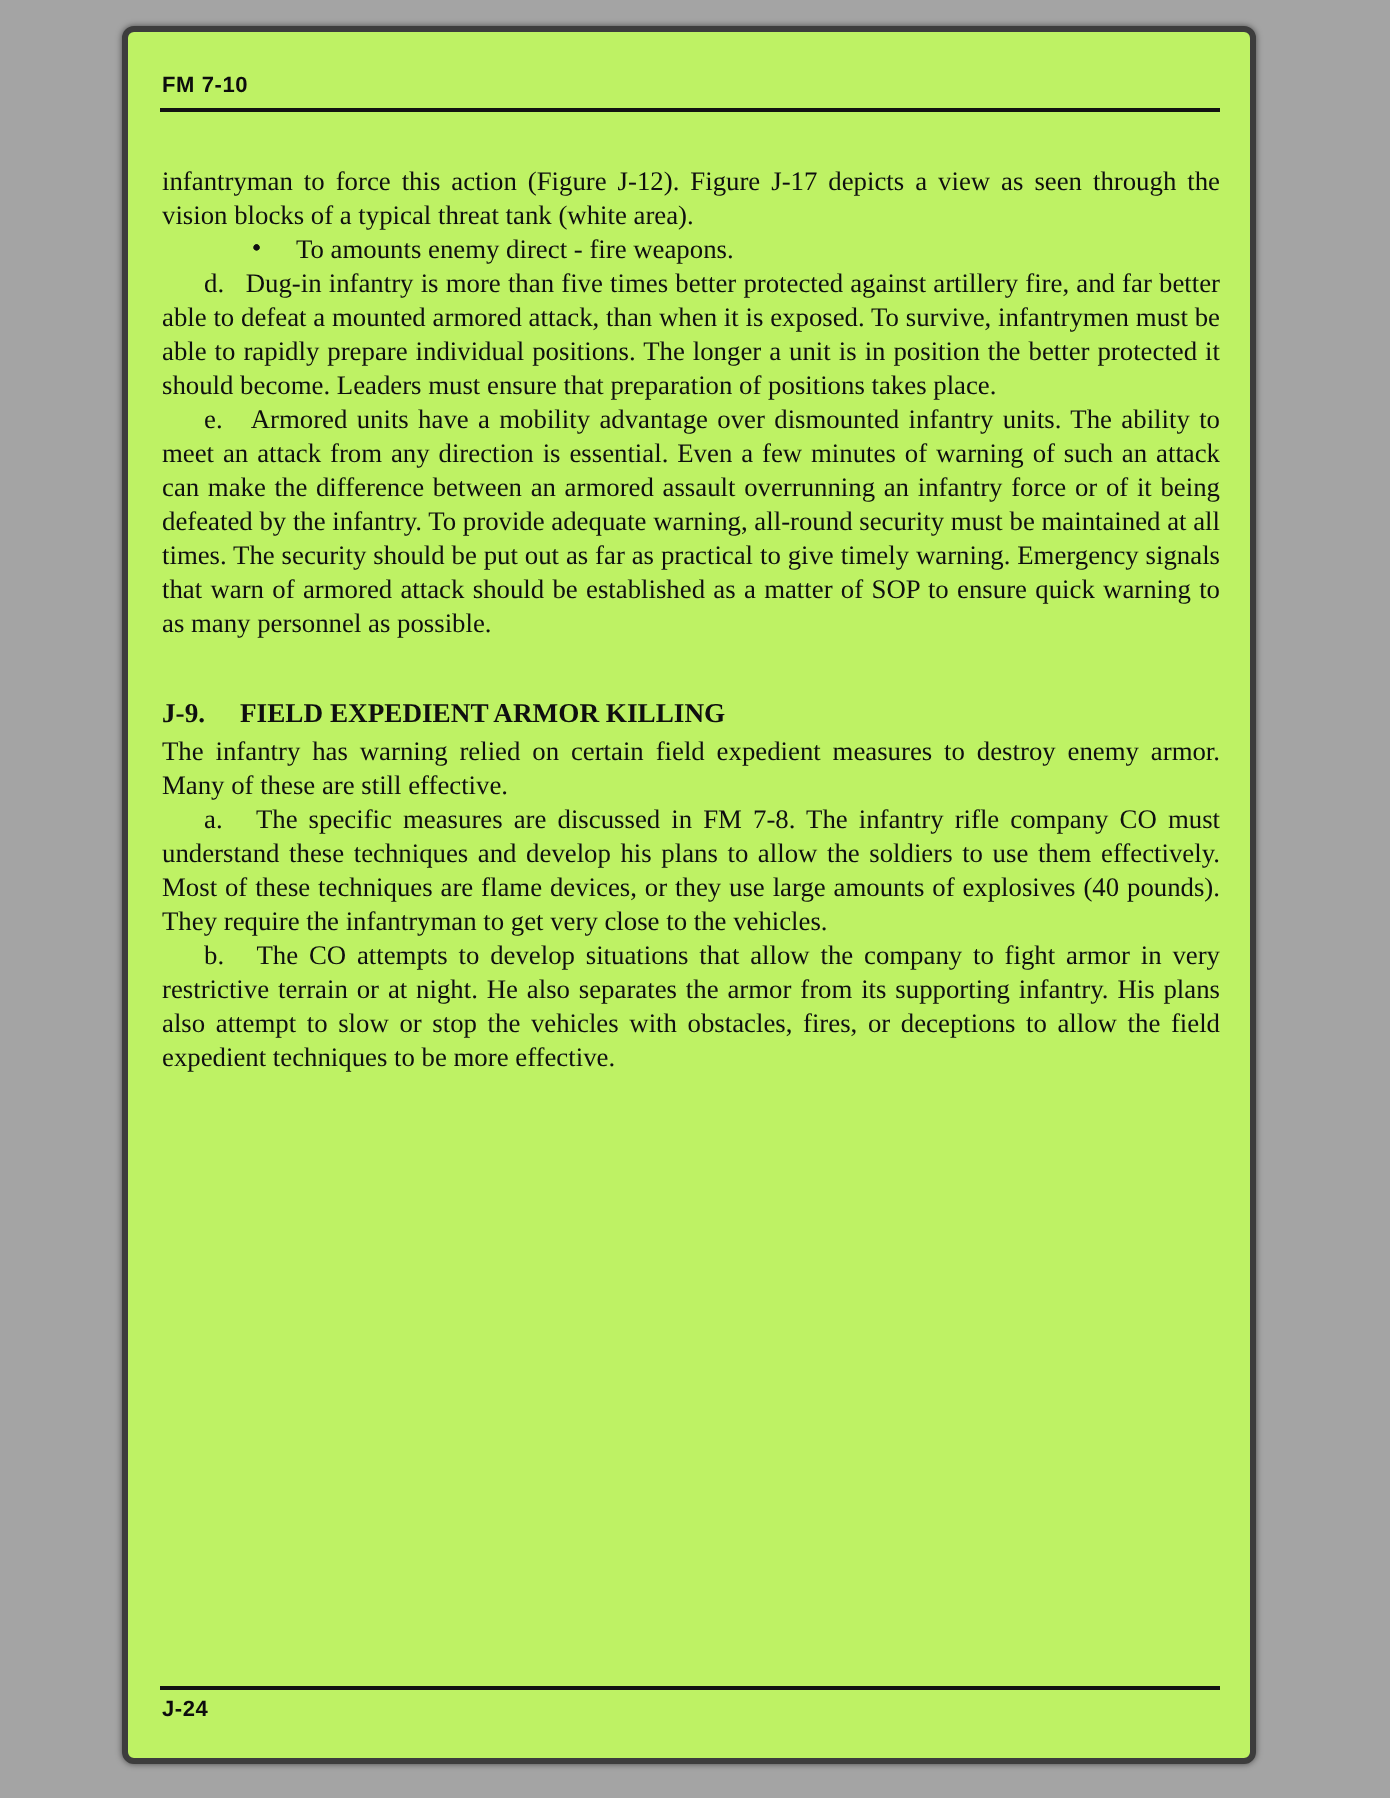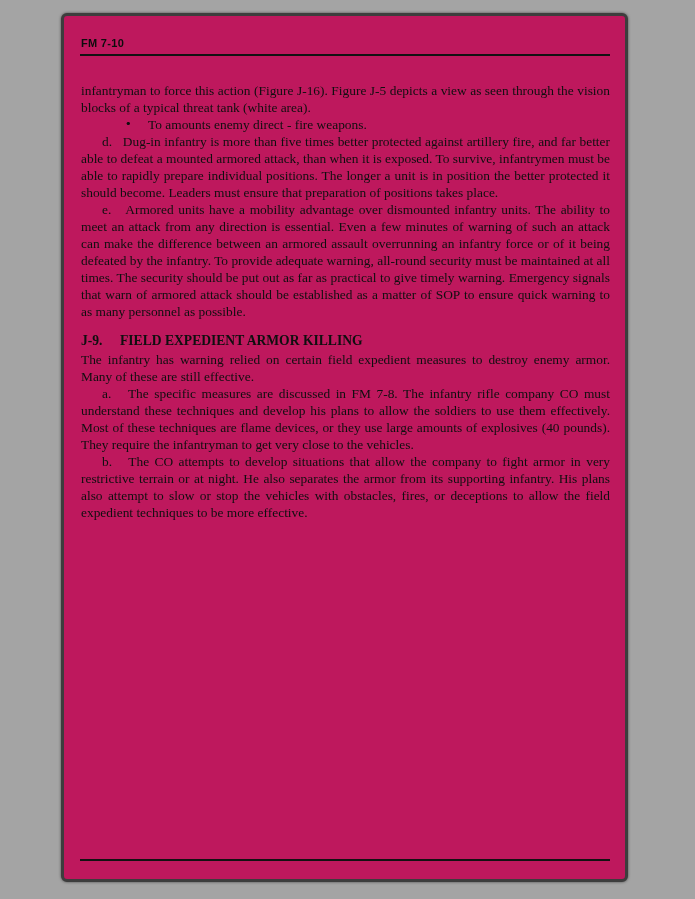--- a/index.html
+++ b/index.html
@@ -13,21 +13,21 @@
     height: 899px;
     position: relative;
     overflow: hidden;
   }
   .page {
     position: absolute;
     left: 61px;
     top: 13px;
     width: 567px;
     height: 869px;
-    background: #be185d;
+    background: #bef264;
     border: 3px solid #3d3d3d;
     border-radius: 6px;
     box-shadow: 0 0 3px rgba(0,0,0,0.55);
     box-sizing: border-box;
     display: flex;
     flex-direction: column;
   }
   .header {
     margin: 21px 15px 0 16px;
   }
@@ -60,21 +60,21 @@
     position: absolute;
     left: 45px;
     top: -1px;
     font-size: 13px;
   }
   .para { text-indent: 21px; font-family: Liberation Serif, serif; }
   .noindent { text-indent: 0; }
   .section-heading {
     font-weight: bold;
     font-size: 13.6px;
-    margin-top: 12px;
+    margin-top: 28px;
     margin-bottom: 2px;
     text-align: left;
   }
   .sec-num {
     display: inline-block;
     width: 39px;
   }
   .footer {
     margin: auto 15px 18px 16px;
   }
@@ -93,21 +93,21 @@
 <div class="canvas">
   <div class="page">
 
     <div class="header">
       <div class="header-title">FM 7-10</div>
       <div class="rule"></div>
     </div>
 
     <div class="content">
 
-      <p class="cont">infantryman to force this action (Figure J-16). Figure J-5 depicts a view as seen through the vision blocks of a typical threat tank (white area).</p>
+      <p class="cont">infantryman to force this action (Figure J-12). Figure J-17 depicts a view as seen through the vision blocks of a typical threat tank (white area).</p>
 
       <div class="bullet">
         <span class="marker">•</span>
       </div>
 
       <div class="bullet">
         <span class="marker">•</span>
         <span>To amounts enemy direct - fire weapons.</span>
       </div>
 
@@ -122,16 +122,17 @@
       <p class="noindent">The infantry has warning relied on certain field expedient measures to destroy enemy armor. Many of these are still effective.</p>
 
       <p class="para">a.&nbsp;&nbsp;&nbsp;The specific measures are discussed in FM 7-8. The infantry rifle company CO must understand these techniques and develop his plans to allow the soldiers to use them effectively. Most of these techniques are flame devices, or they use large amounts of explosives (40 pounds). They require the infantryman to get very close to the vehicles.</p>
 
       <p class="para">b.&nbsp;&nbsp;&nbsp;The CO attempts to develop situations that allow the company to fight armor in very restrictive terrain or at night. He also separates the armor from its supporting infantry. His plans also attempt to slow or stop the vehicles with obstacles, fires, or deceptions to allow the field expedient techniques to be more effective.</p>
 
     </div>
 
     <div class="footer">
       <div class="rule"></div>
+      <div class="footer-label">J-24</div>
     </div>
 
   </div>
 </div>
 
 </body></html>

